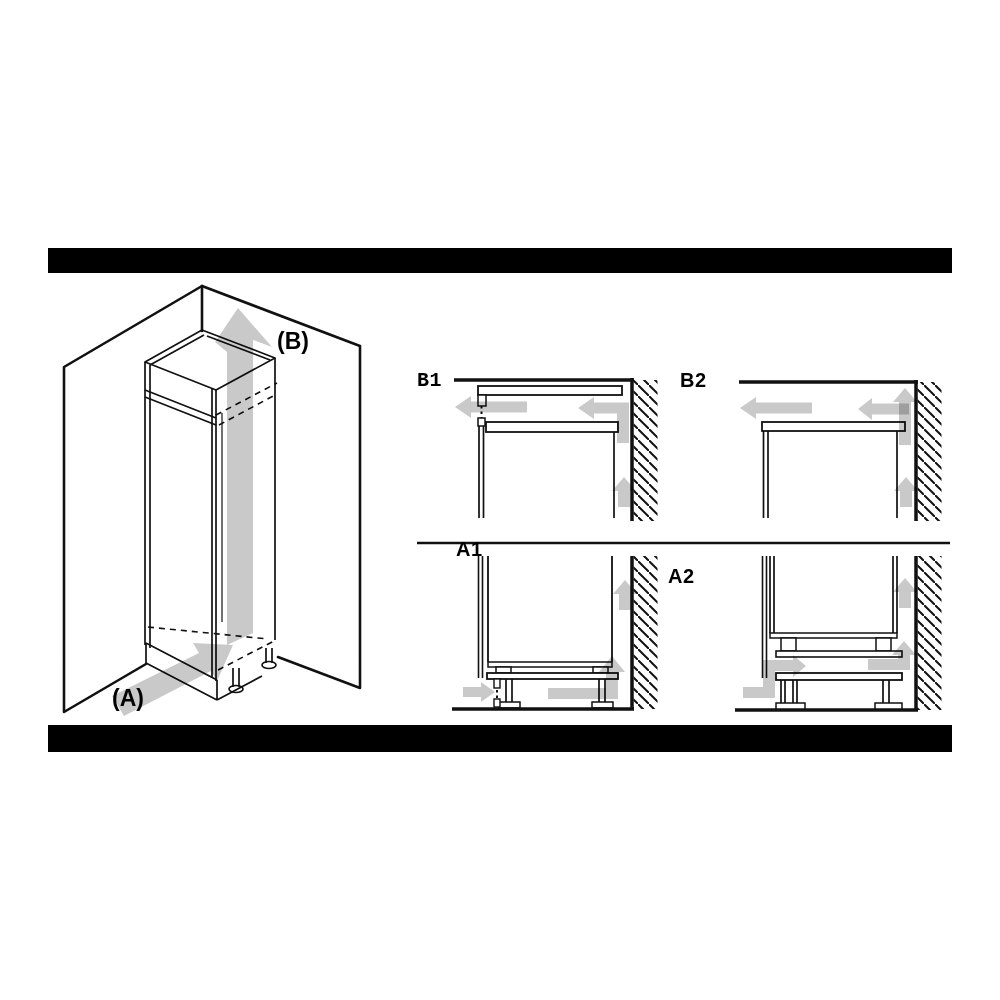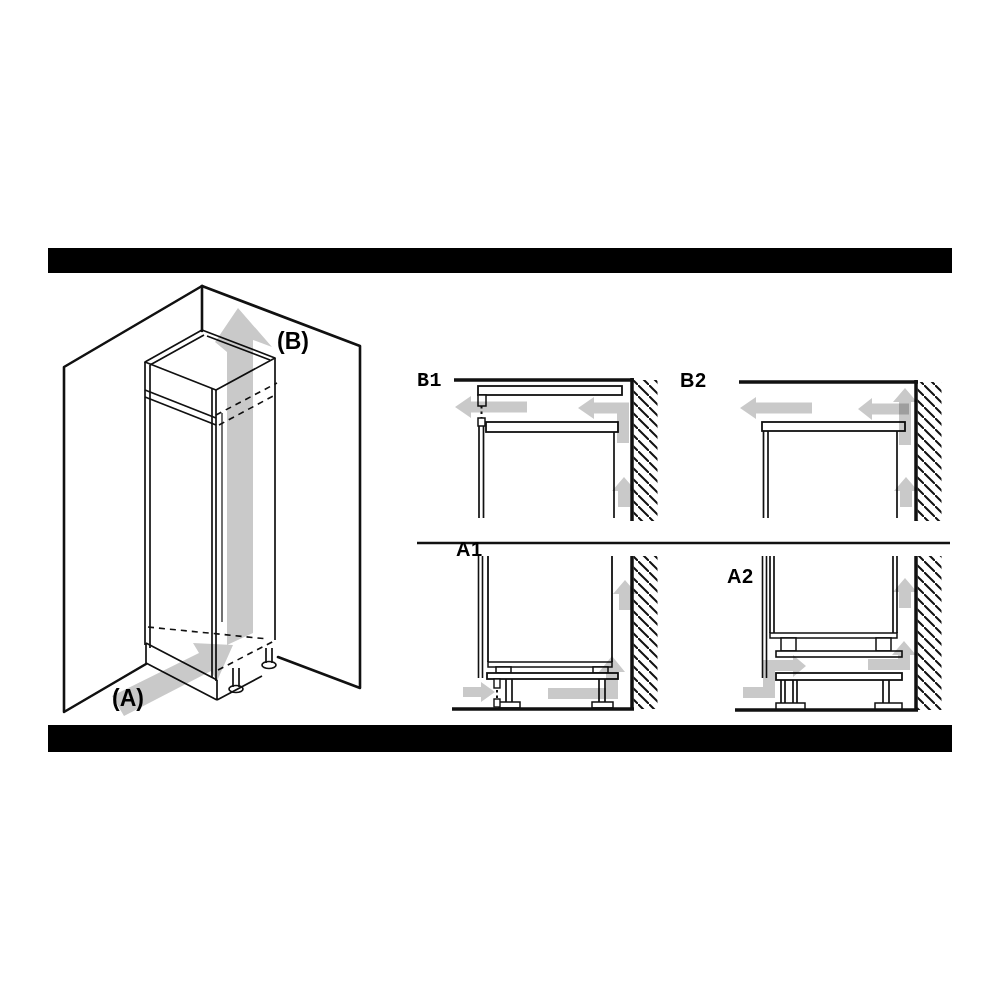--- a/index.html
+++ b/index.html
@@ -10,21 +10,21 @@
   .bar{position:absolute;left:48px;width:904px;background:#000;}
   #top-bar{top:248px;height:25px;}
   #bottom-bar{top:725px;height:27px;}
   #art{position:absolute;left:0;top:0;}
   .legend{position:absolute;left:420px;top:279px;font-size:19.5px;line-height:23.5px;white-space:nowrap;}
   .legend b{font-weight:bold;}
   .plabel{position:absolute;font-size:20px;font-weight:bold;letter-spacing:.5px;}
   #label-b1{left:417px;top:369px;font-family:Liberation Mono, monospace;}
   #label-b2{left:680px;top:369px;}
   #label-a1{left:417px;top:538px;margin-left:39px;}
-  #label-a2{left:727px;top:565px;text-align:right;}
+  #label-a2{left:668px;top:565px;text-align:right;}
   .isolabel{position:absolute;font-size:23px;font-weight:bold;}
   #label-iso-b{left:277px;top:328px;}
   #label-iso-a{left:112px;top:685px;}
 </style>
 </head>
 <body>
 
 <div id="page">
 
   <div id="top-bar" class="bar"></div>

